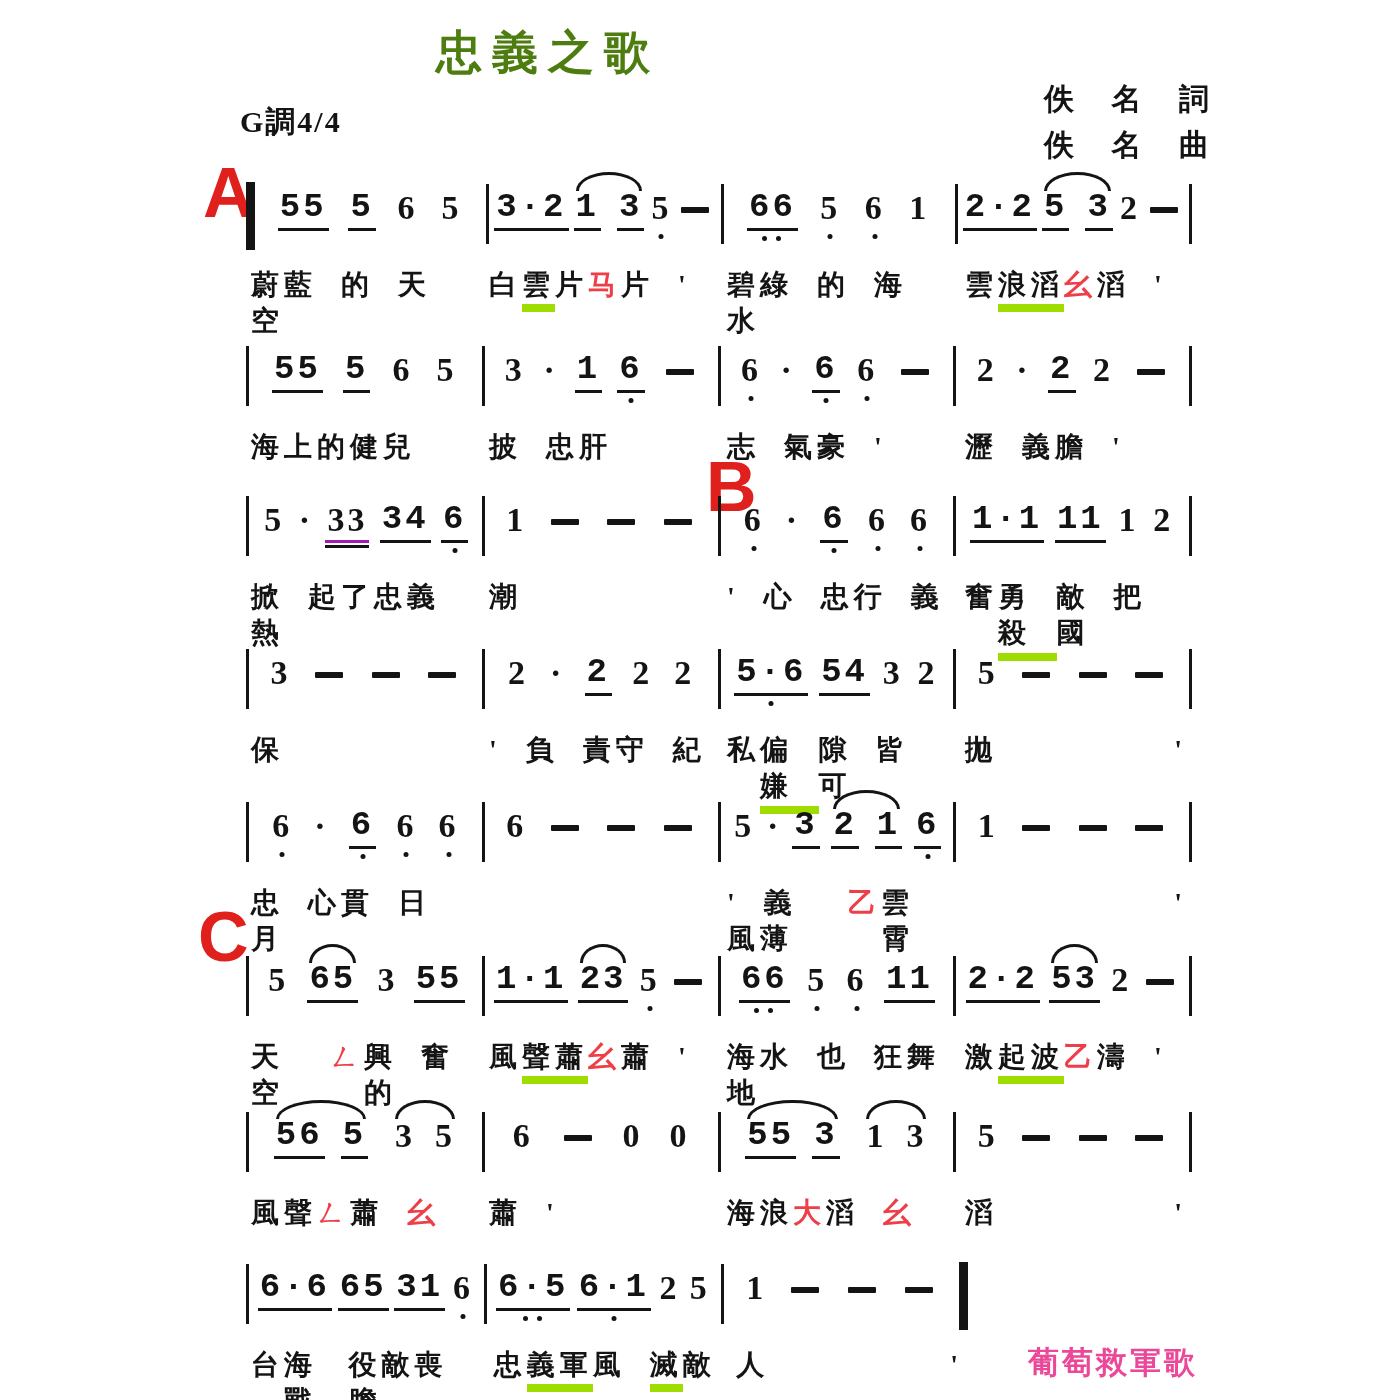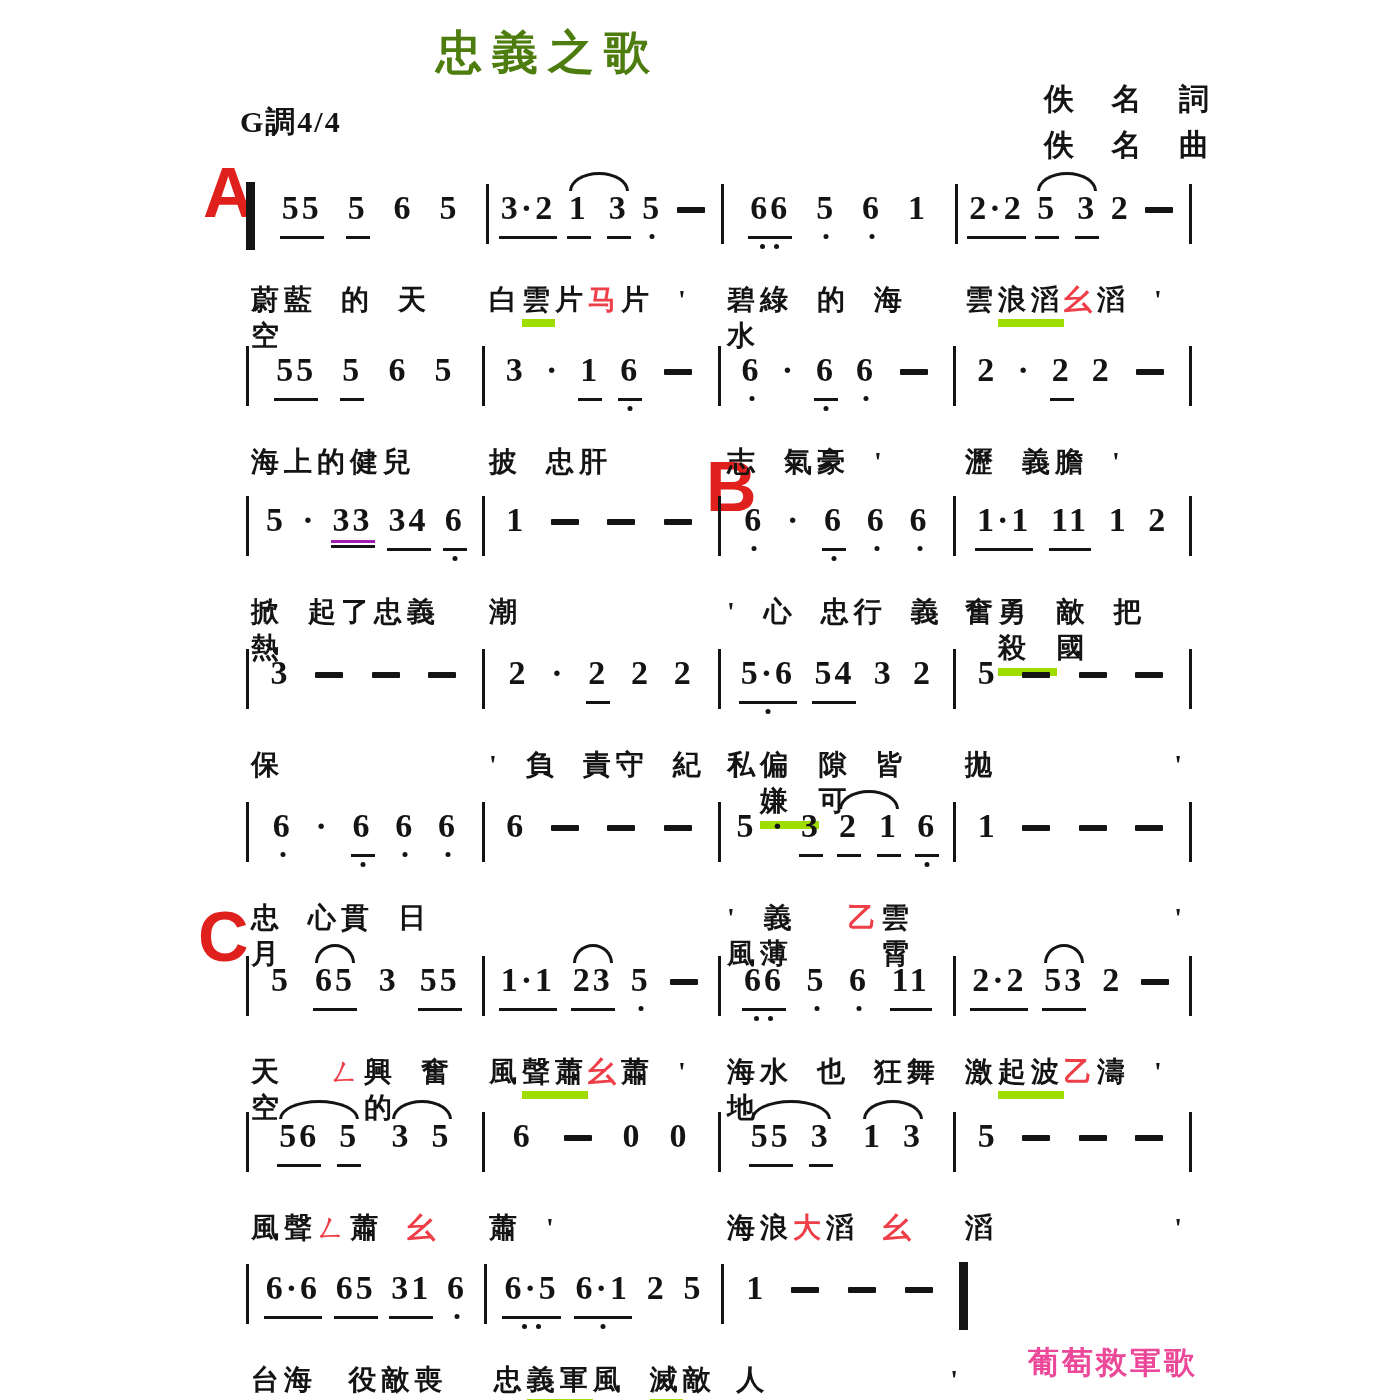--- a/index.html
+++ b/index.html
@@ -19,34 +19,34 @@
   .line{position:absolute;left:243px;width:952px;}
   .line-1{top:188px;} .line-2{top:350px;} .line-3{top:500px;} .line-4{top:653px;}
   .line-5{top:806px;} .line-6{top:960px;} .line-7{top:1116px;} .line-8{top:1268px;width:728px;}
 
   .notes-row{display:flex;align-items:flex-start;height:58px;}
   .measure{flex:1;display:flex;justify-content:space-evenly;align-items:flex-start;padding-top:2px;}
   .bar{flex:none;width:3px;height:60px;background:#141414;margin:-4px 3px 0 3px;}
   .bar.thick{width:9px;height:68px;margin-top:-6px;}
   .note{position:relative;display:inline-block;font-size:34px;font-weight:bold;
         line-height:1.05;letter-spacing:3px;padding:0 2px;white-space:nowrap;}
-  .u1{border-bottom:3px solid #141414;padding-bottom:10px;}
+  .u1{border-bottom:3px solid #141414;padding-bottom:2px;font-family:Liberation Mono, monospace;}
   .u2{border-bottom:3px solid #a21caf;padding-bottom:2px;}
   .u2::after{content:"";position:absolute;left:0;right:0;bottom:-8px;height:3px;background:#141414;}
   .lo1::before{content:"";position:absolute;left:50%;transform:translateX(-50%);bottom:-13px;
                width:5px;height:5px;border-radius:50%;background:#141414;}
   .lo2::before{content:"";position:absolute;left:calc(50% - 10px);bottom:-13px;
                width:5px;height:5px;border-radius:50%;background:#141414;box-shadow:14px 0 0 0 #141414;}
   .dash{flex:none;width:28px;height:6px;background:#141414;margin:17px 6px 0 6px;border-radius:1px;}
   .slur{position:relative;display:inline-flex;gap:16px;align-items:flex-start;padding:0 3px;}
   .slur::before{content:"";position:absolute;top:-18px;left:5px;right:5px;height:16px;
                 border:3px solid #141414;border-bottom:none;
                 border-radius:50% 50% 0 0 / 100% 100% 0 0;}
 
-  .lyrics-row{display:flex;margin-top:36px;}
+  .lyrics-row{display:flex;margin-top:21px;}
   .lyr-cell{flex:1;display:flex;align-items:baseline;padding:0 8px;white-space:pre-wrap;}
   .seg{font-size:28px;font-weight:bold;letter-spacing:5px;word-spacing:12px;line-height:1.3;}
   .seg.red{color:#ee3f49;}
   .seg.gu{border-bottom:8px solid #9fdd00;padding-bottom:1px;}
   .seg.end{margin-left:auto;}
   .watermark{position:absolute;top:1342px;left:1028px;font-size:31px;font-weight:bold;
              color:#ec4899;letter-spacing:3px;}
 </style>
 </head>
 <body>

